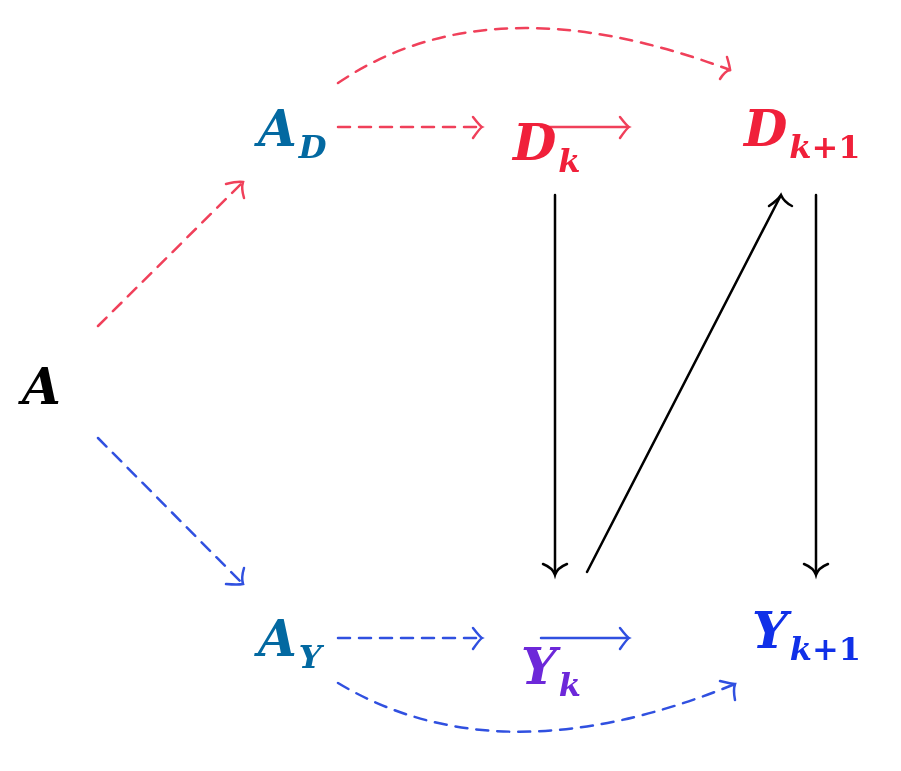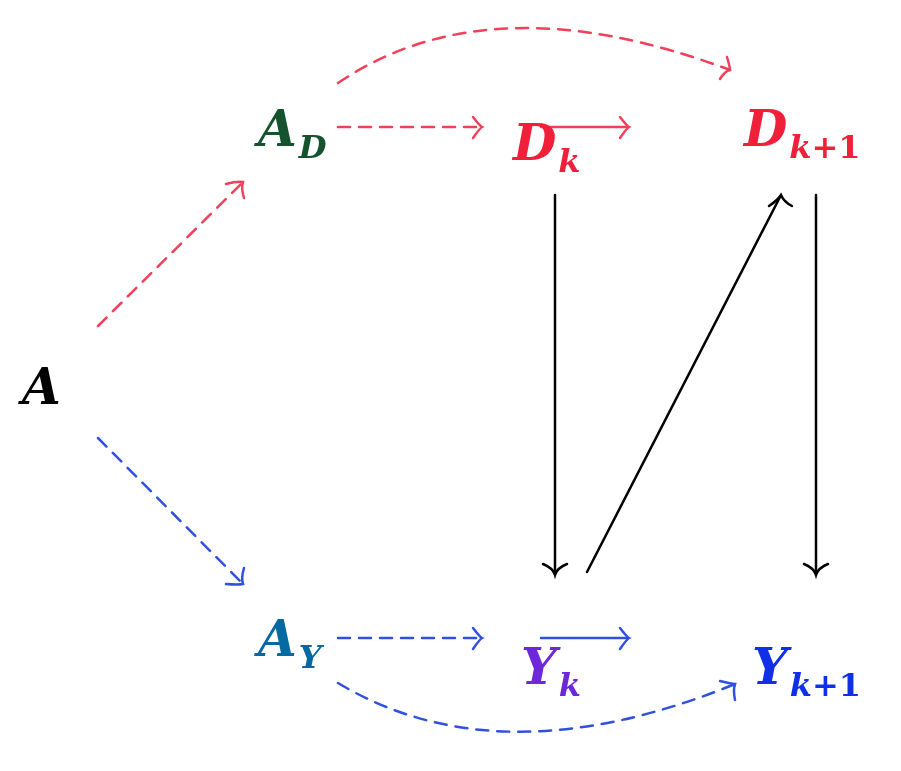--- a/index.html
+++ b/index.html
@@ -73,35 +73,35 @@
       <line x1="816" y1="195" x2="816" y2="573"></line>
       <path d="M804 564 Q814 568 816 575 Q818 568 828 564"></path>
     </g>
   </g>
 </svg>
 
 <div class="node main" style="left:22px; top:362px; color:#000;">
   <span>A</span>
 </div>
 
-<div class="node main" style="left:258px; top:104px; color:#14532d;">
+<div class="node main" style="left:258px; top:104px; color:#0369a1;">
   <span>A</span><span class="sub">D</span>
 </div>
 
 <div class="node main" style="left:513px; top:118px; color:#f0203a;">
   <span>D</span><span class="sub">k</span>
 </div>
 
 <div class="node main" style="left:744px; top:104px; color:#f0203a;">
   <span>D</span><span class="sub"><span>k</span><span class="up">+1</span></span>
 </div>
 
 <div class="node main" style="left:258px; top:614px; color:#0369a1;">
   <span>A</span><span class="sub">Y</span>
 </div>
 
 <div class="node main" style="left:521px; top:614px; color:#6d28d9;margin-top:28px;">
   <span>Y</span><span class="sub">k</span>
 </div>
 
-<div class="node main" style="left:752px; top:642px; color:#1030e8;">
+<div class="node main" style="left:752px; top:606px; color:#1030e8;">
   <span>Y</span><span class="sub"><span>k</span><span class="up">+1</span></span>
 </div>
 
 </body></html>

